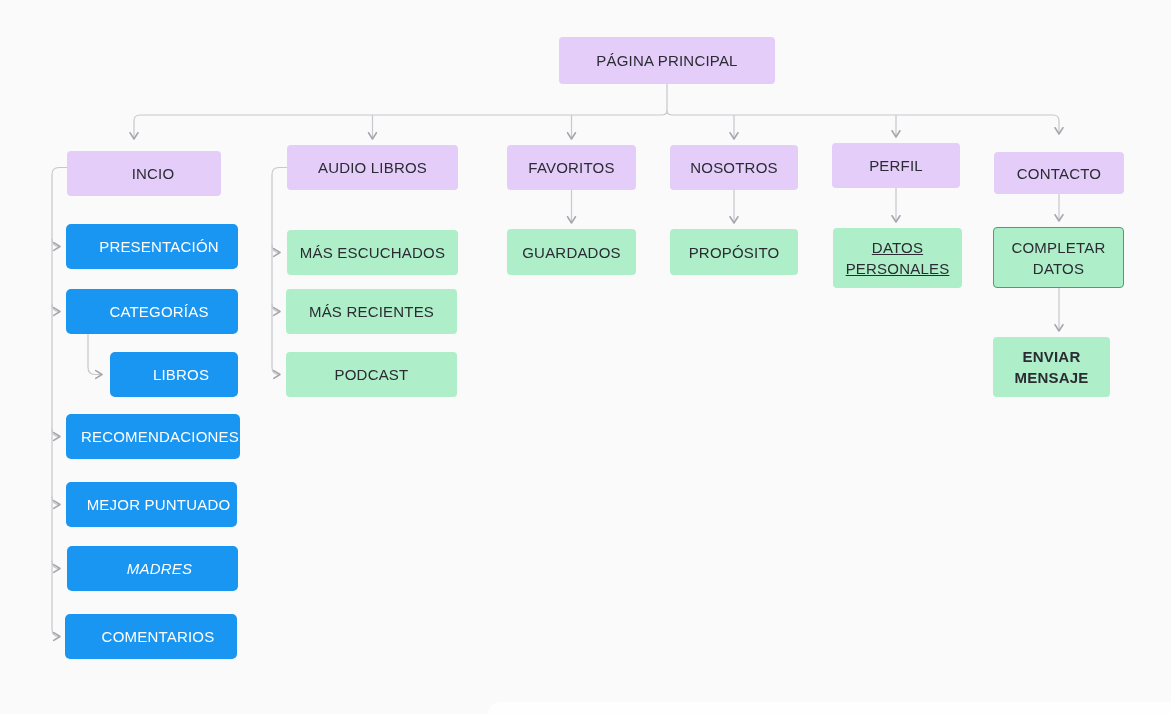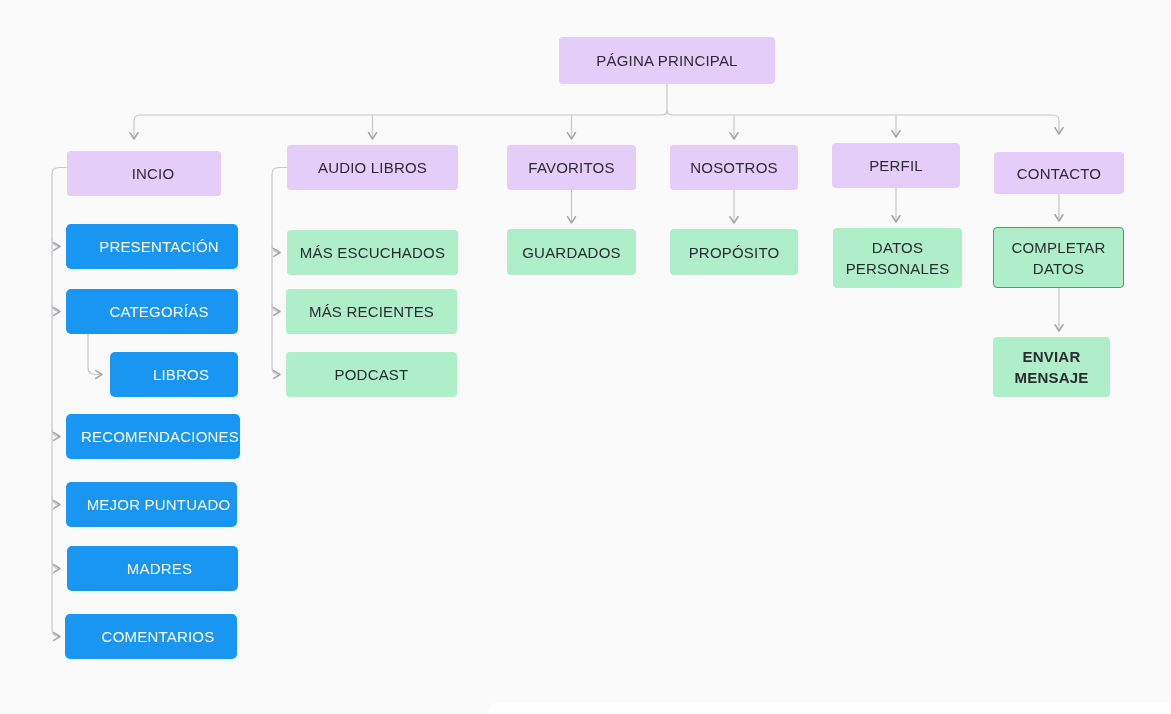--- a/index.html
+++ b/index.html
@@ -72,27 +72,27 @@
   <div class="node lav" style="left:507px;top:145px;width:129px;height:45px;">FAVORITOS</div>
   <div class="node lav" style="left:670px;top:145px;width:128px;height:45px;">NOSOTROS</div>
   <div class="node lav" style="left:832px;top:143px;width:128px;height:45px;">PERFIL</div>
   <div class="node lav" style="left:994px;top:152px;width:130px;height:42px;">CONTACTO</div>
 
   <div class="node blue" style="left:66px;top:224px;width:172px;height:45px;">PRESENTACIÓN</div>
   <div class="node blue" style="left:66px;top:289px;width:172px;height:45px;">CATEGORÍAS</div>
   <div class="node blue" style="left:110px;top:352px;width:128px;height:45px;">LIBROS</div>
   <div class="node blue" style="left:66px;top:414px;width:174px;height:45px;">RECOMENDACIONES</div>
   <div class="node blue" style="left:66px;top:482px;width:171px;height:45px;">MEJOR PUNTUADO</div>
-  <div class="node blue" style="left:67px;top:546px;width:171px;height:45px;">MADRES</div>
+  <div class="node blue" style="left:67px;top:546px;width:171px;height:45px;font-style:italic;">MADRES</div>
   <div class="node blue" style="left:65px;top:614px;width:172px;height:45px;">COMENTARIOS</div>
 
   <div class="node green" style="left:286px;top:289px;width:171px;height:45px;">MÁS RECIENTES</div>
   <div class="node green" style="left:287px;top:230px;width:171px;height:45px;">MÁS ESCUCHADOS</div>
   <div class="node green" style="left:286px;top:352px;width:171px;height:45px;">PODCAST</div>
 
   <div class="node green" style="left:507px;top:229px;width:129px;height:46px;">GUARDADOS</div>
   <div class="node green" style="left:670px;top:229px;width:128px;height:46px;">PROPÓSITO</div>
-  <div class="node green" style="left:833px;top:228px;width:129px;height:60px;">DATOS PERSONALES</div>
+  <div class="node green" style="left:833px;top:228px;width:129px;height:60px;text-decoration:underline;">DATOS PERSONALES</div>
   <div class="node green selected" style="left:993px;top:227px;width:131px;height:61px;">COMPLETAR DATOS</div>
   <div class="node green" style="left:993px;top:337px;width:117px;height:60px;font-weight:bold;">ENVIAR MENSAJE</div>
 
   <div class="bottom-strip"></div>
 </div>
 
 </body></html>

